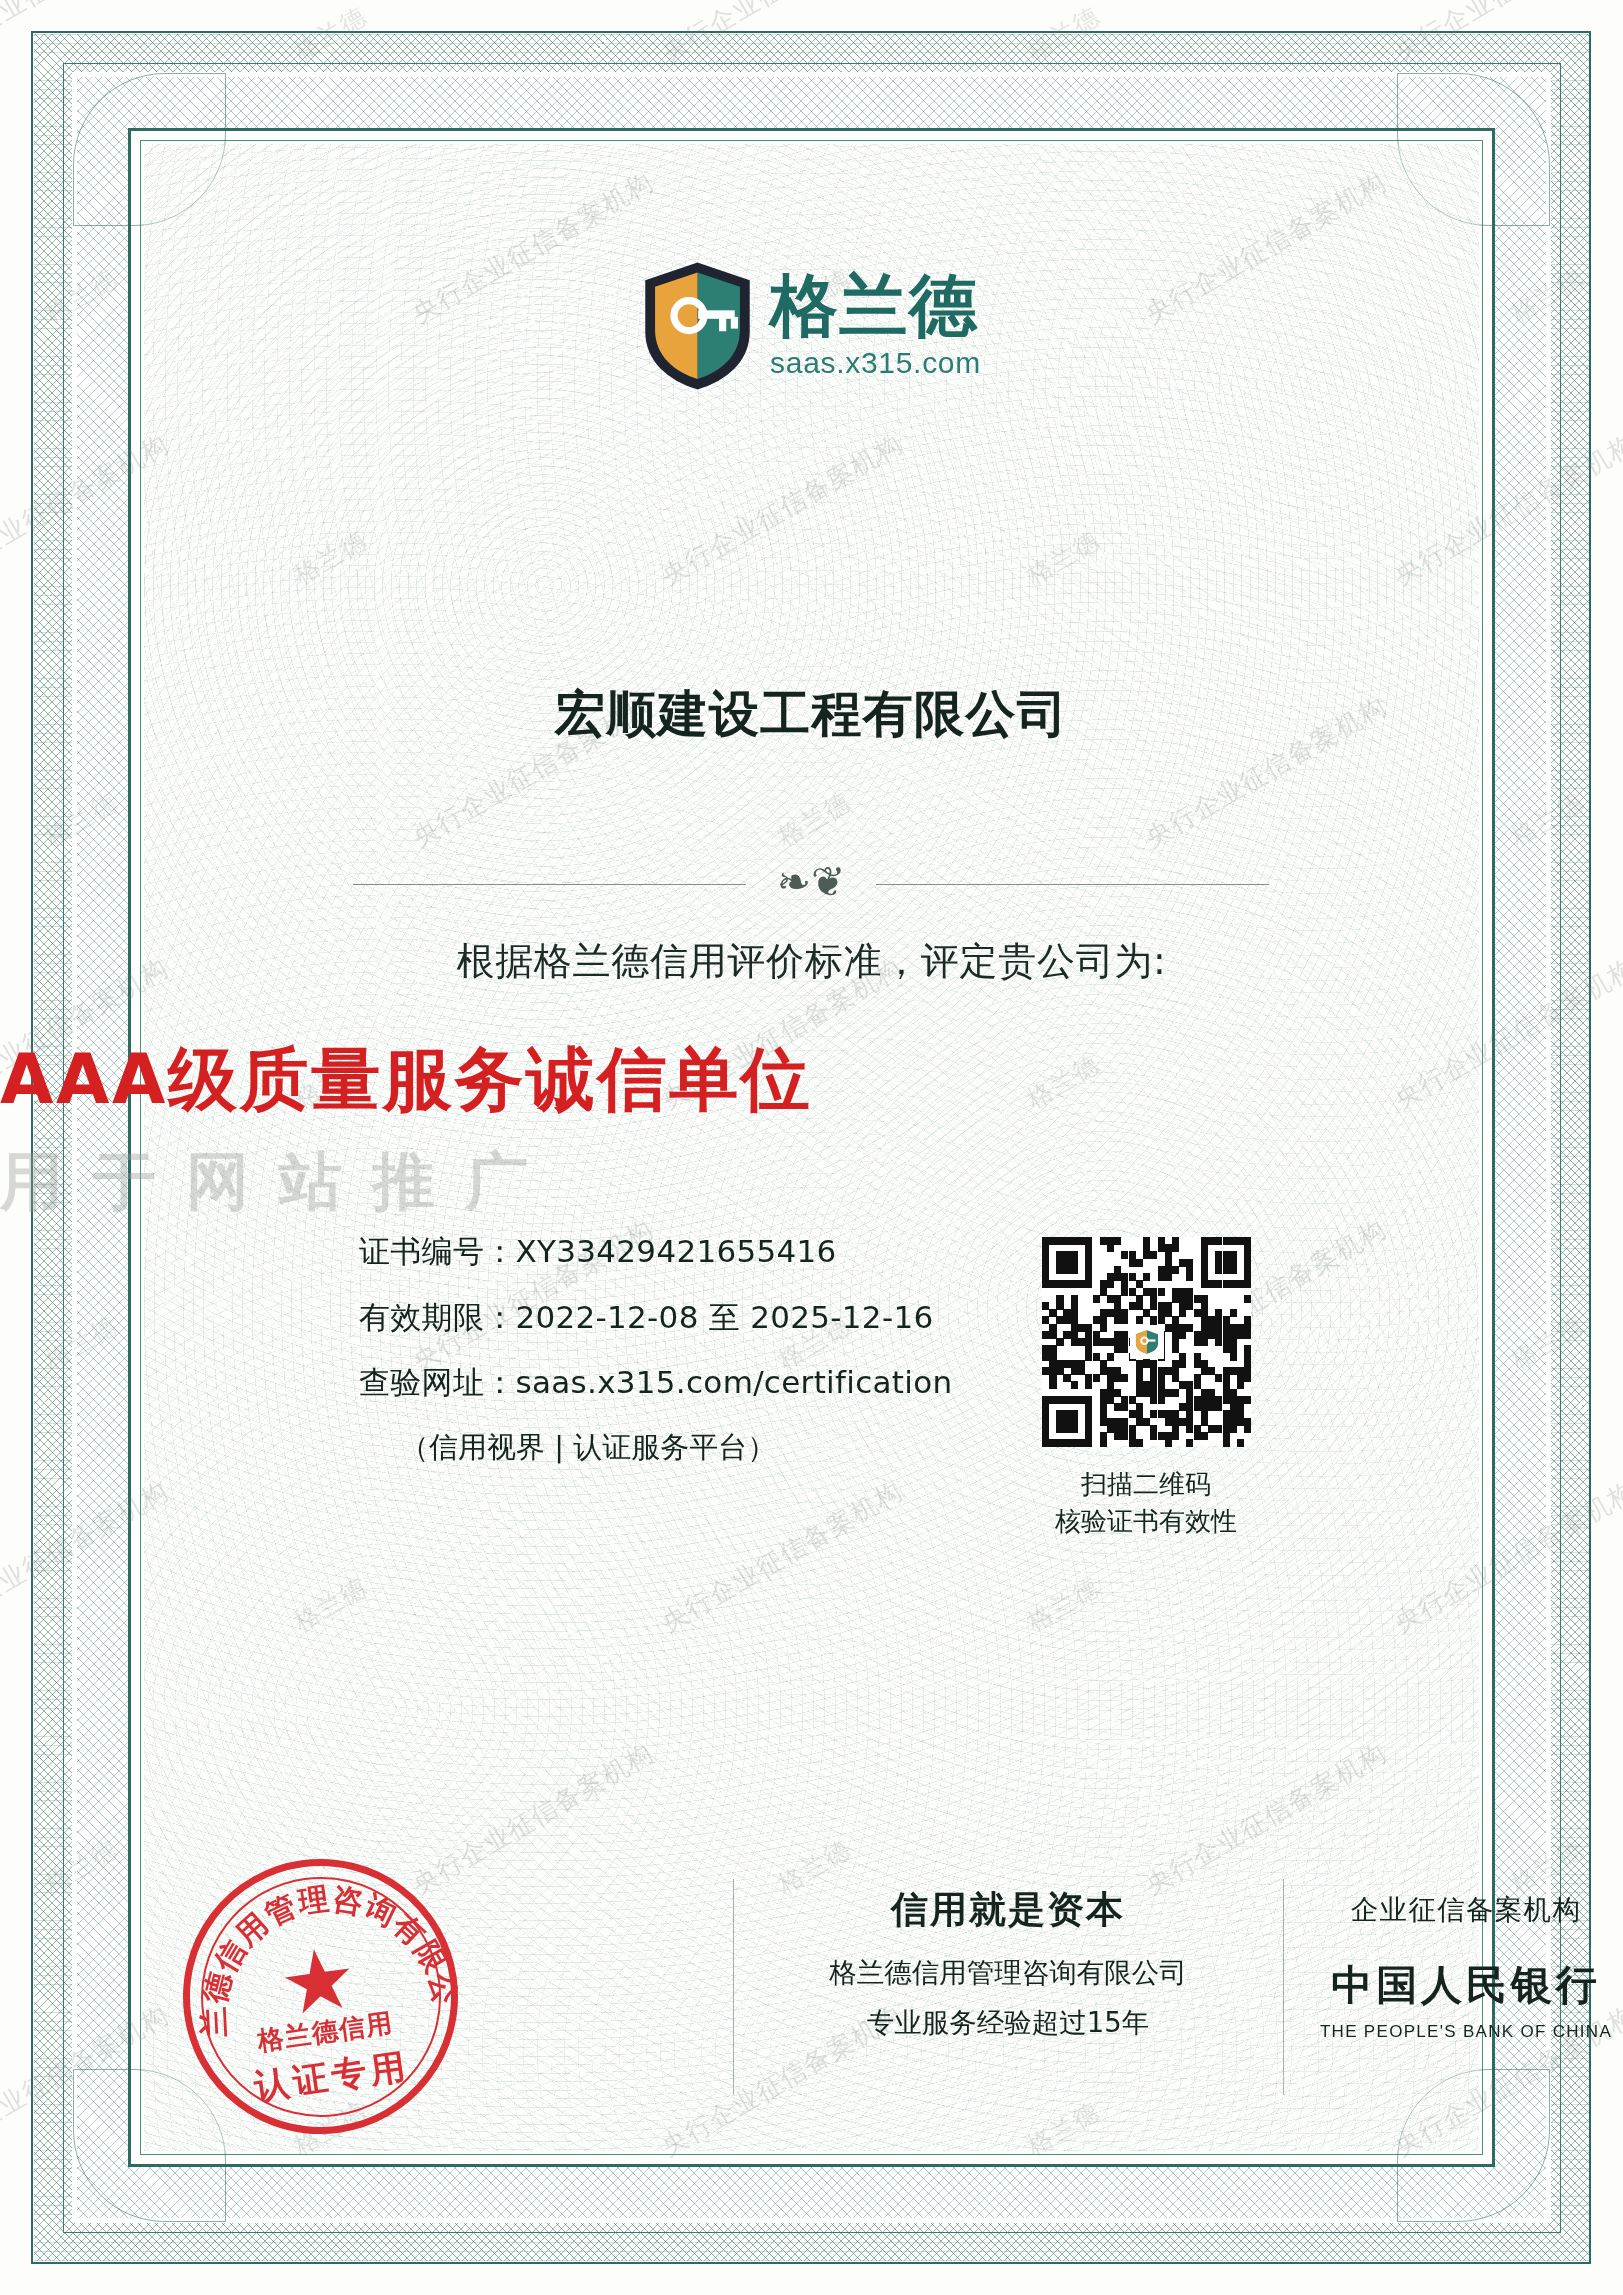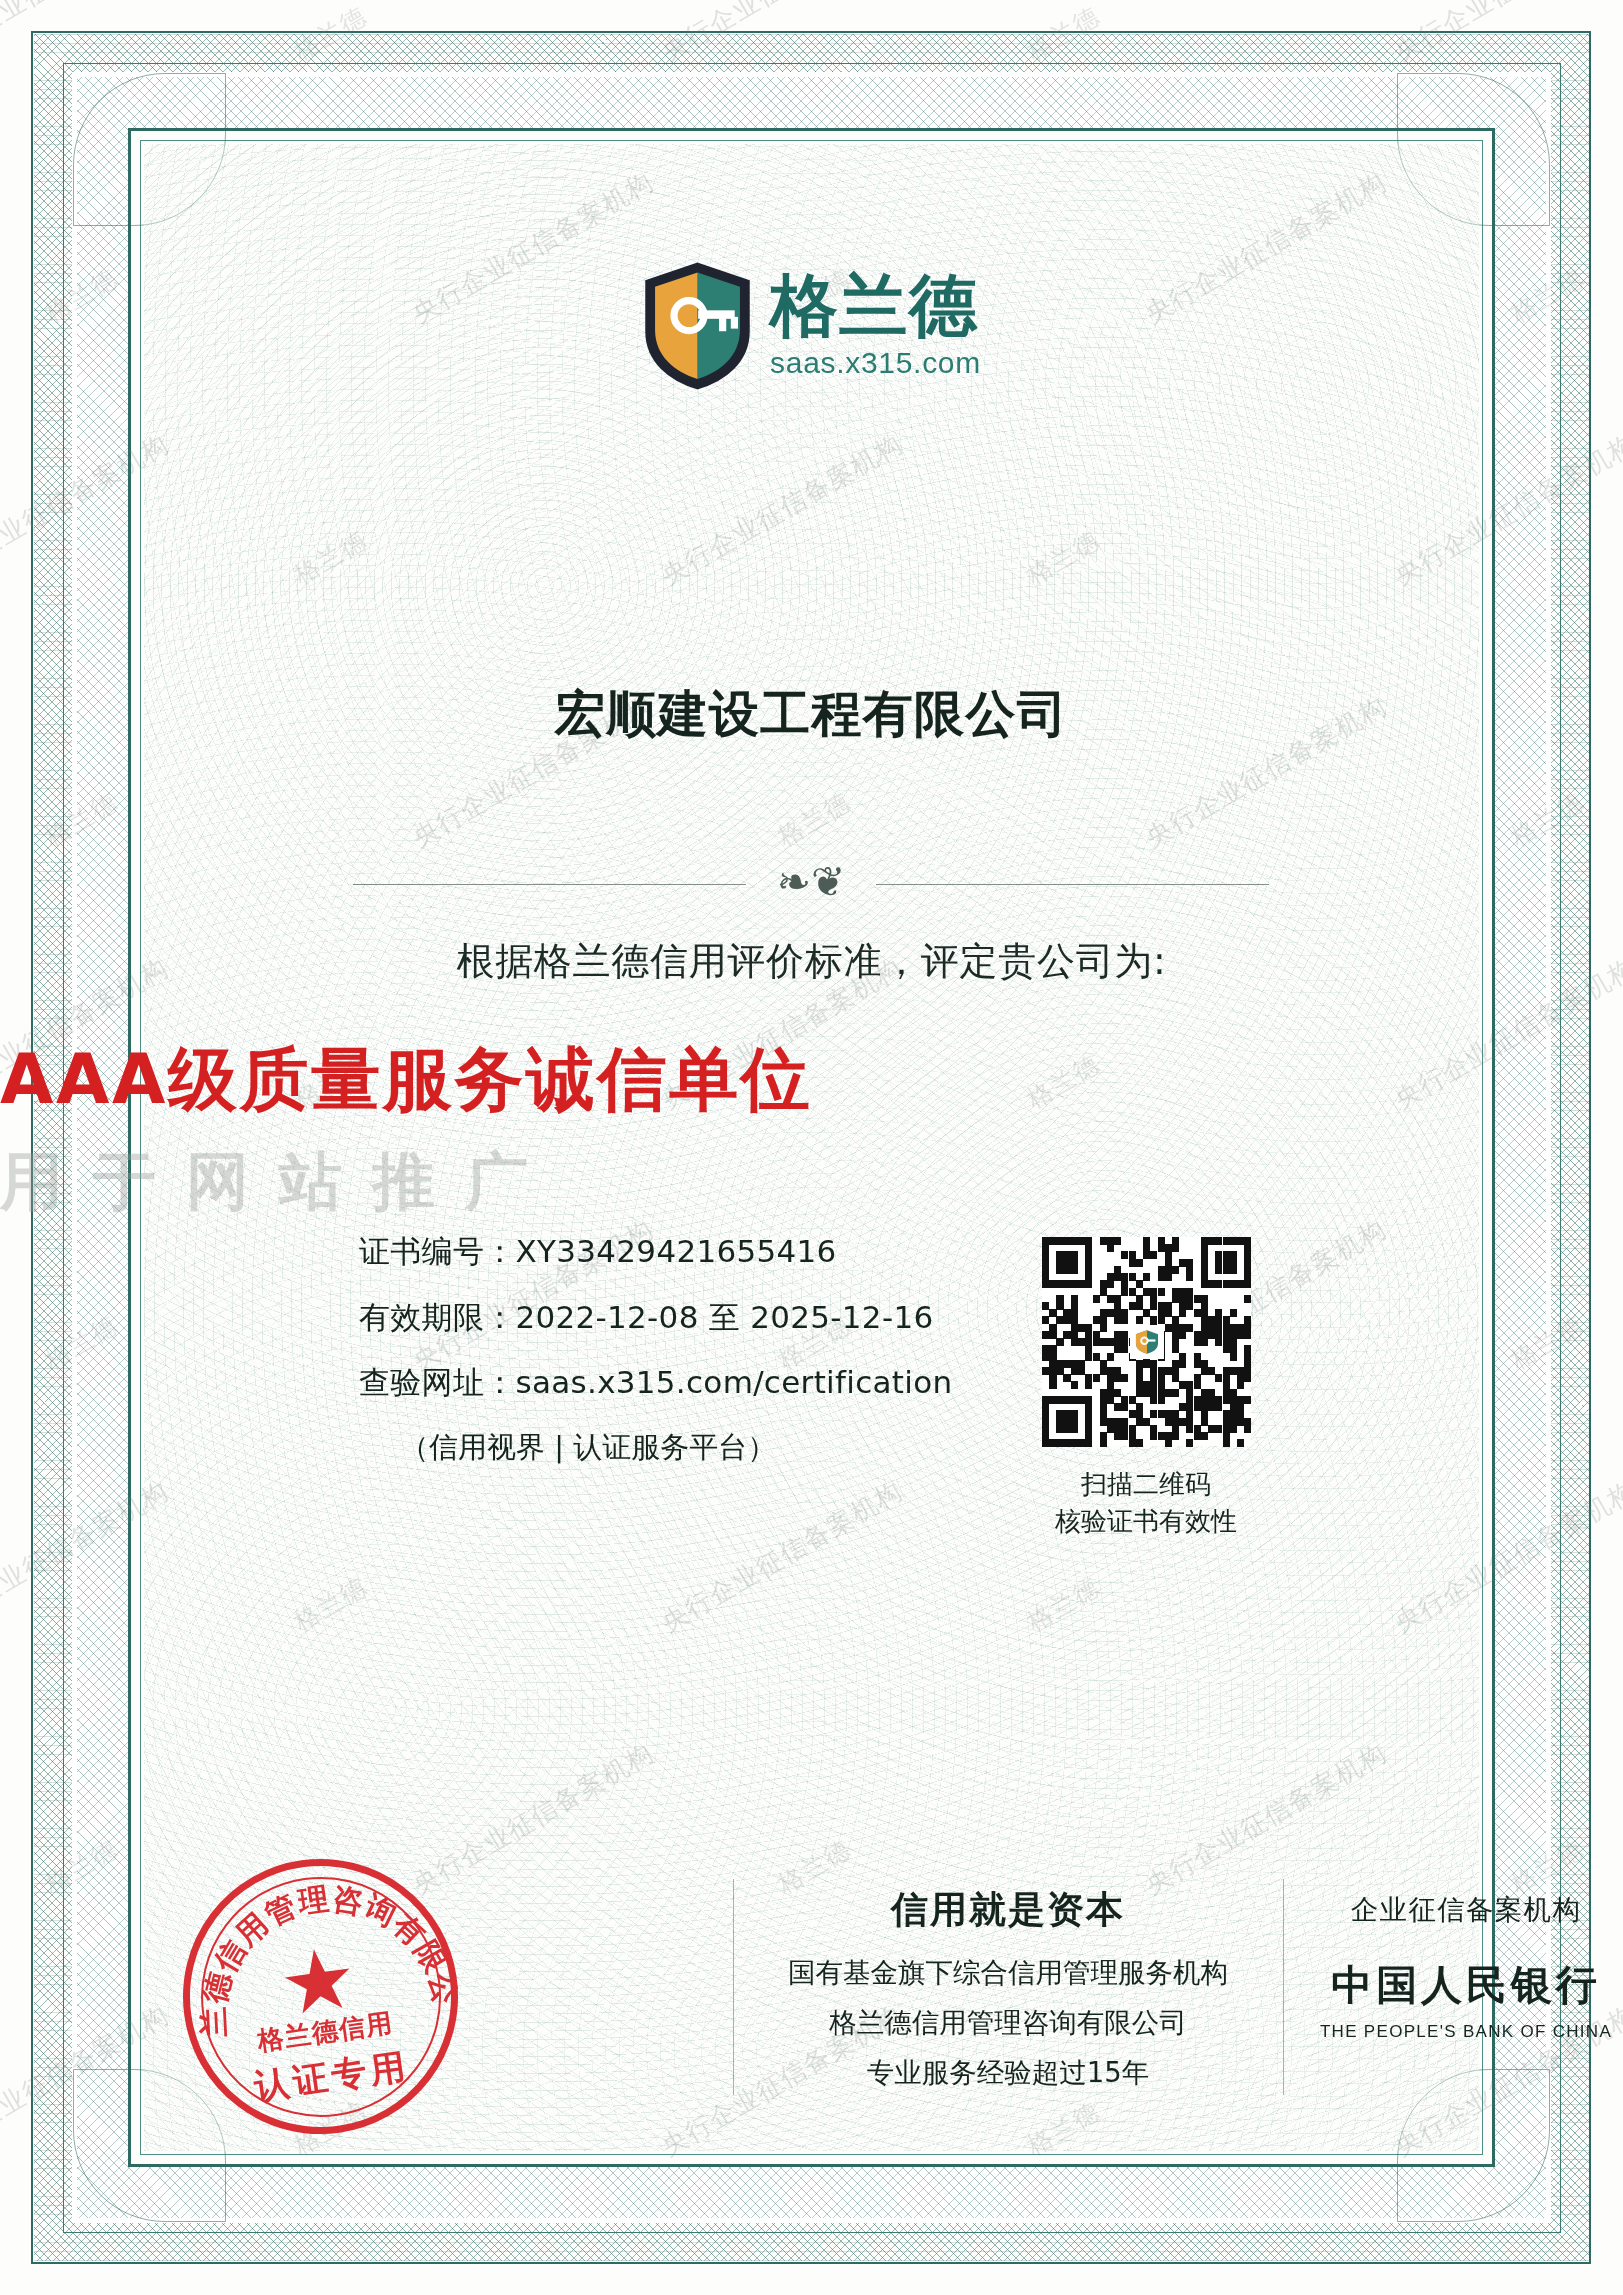--- a/index.html
+++ b/index.html
@@ -1061,21 +1061,20 @@
       <div class="seal-star">★</div>
       <div class="seal-mid">格兰德信用</div>
       <div class="seal-bottom">认证专用</div>
     </div>
 
     <div class="footer-divider"></div>
     <div class="footer-divider two"></div>
 
     <div class="slogan-block">
       <div class="slogan-title">信用就是资本</div>
-      <div class="slogan-line">国有基金旗下综合信用管理服务机构</div>
       <div class="slogan-line">格兰德信用管理咨询有限公司</div>
       <div class="slogan-line">专业服务经验超过15年</div>
     </div>
 
     <div class="bank-block">
       <div class="bank-label">企业征信备案机构</div>
       <div class="bank-cn">中国人民银行</div>
       <div class="bank-en">THE PEOPLE'S BANK OF CHINA</div>
     </div>
 

